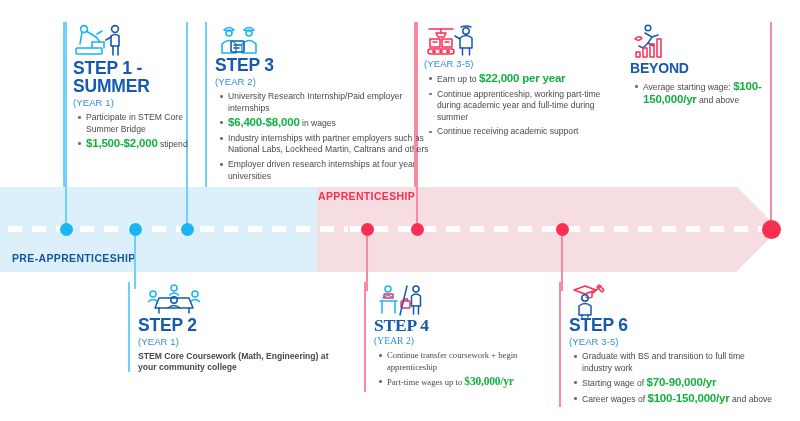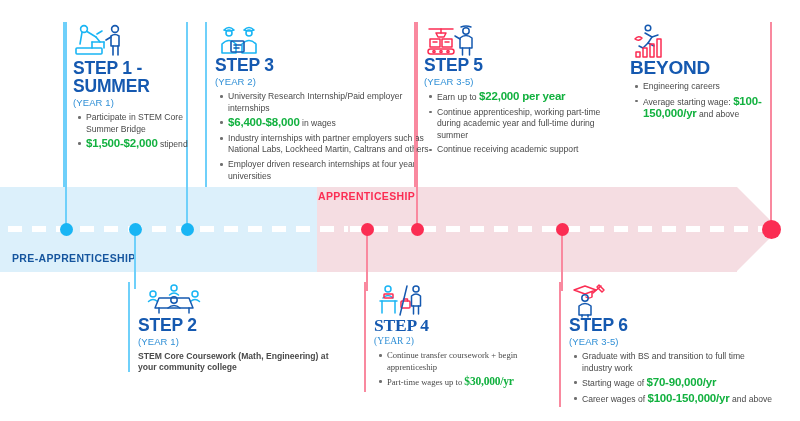--- a/index.html
+++ b/index.html
@@ -55,21 +55,21 @@
   .card{position:absolute;}
   .card .rule{position:absolute;left:0;top:0;width:2px;}
   .rule.blue{background:#6fd0fa;}
   .rule.pink{background:#f9899f;}
   .card .inner{position:absolute;left:10px;top:0;}
 
   .step-title{
     color:#1559b0;font-weight:bold;font-size:17.5px;line-height:18px;
     letter-spacing:-.2px;margin:0;
   }
-  .step-title.beyond{font-size:19px;}
+  .step-title.beyond{font-size:14px;}
   .step-year{color:#2f8fd6;font-size:9.5px;margin:2px 0 4px 0;letter-spacing:.1px;}
 
   ul.bullets{margin:0;padding-left:13px;list-style:none;}
   ul.bullets li{
     position:relative;font-size:8.6px;line-height:11.6px;color:#4a4a4a;
     margin-bottom:3px;
   }
   ul.bullets li:before{
     content:"";position:absolute;left:-8px;top:4.2px;
     width:2.6px;height:2.6px;border-radius:50%;background:#6f6f6f;
@@ -268,21 +268,20 @@
           <g fill="none" stroke="#1559b0" stroke-width="1.5" stroke-linecap="round" stroke-linejoin="round">
             <path d="M35 3 q5 -2 10 0"></path>
             <circle cx="40" cy="7" r="3.2"></circle>
             <path d="M34 14 q6 -5 12 0 L46 24 L34 24 Z"></path>
             <path d="M36.5 24 L36.5 31 M43.5 24 L43.5 31"></path>
             <path d="M34 15 L29 12"></path>
           </g>
         </svg>
       </div>
       <div style="position:absolute;left:0px;top:34px;width:198px;">
-        <div class="step-title">STEP 5</div>
         <div class="step-year">(YEAR 3-5)</div>
         <ul class="bullets">
             <li><span>Earn up to </span><span class="money">$22,000 per year</span></li>
             <li><span>Continue apprenticeship, working part-time during academic year and full-time during summer</span></li>
             <li><span>Continue receiving academic support</span></li>
           </ul>
       </div>
     </div>
   </div>
 
@@ -332,20 +331,19 @@
             <rect x="4" y="28" width="4" height="5"></rect>
             <rect x="11" y="24" width="4" height="9"></rect>
             <rect x="18" y="20" width="4" height="13"></rect>
             <rect x="25" y="15" width="4" height="18"></rect>
           </g>
         </svg>
       </div>
       <div style="position:absolute;left:0px;top:37px;width:133px;">
         <div class="step-title beyond">BEYOND</div>
         <ul class="bullets" style="margin-top:4px;">
-            <li><span>Engineering careers</span></li>
             <li><span>Average starting wage: </span><span class="money">$100-150,000/yr</span><span> and above</span></li>
           </ul>
       </div>
     </div>
   </div>
 
 </div>
 
 </body></html>

